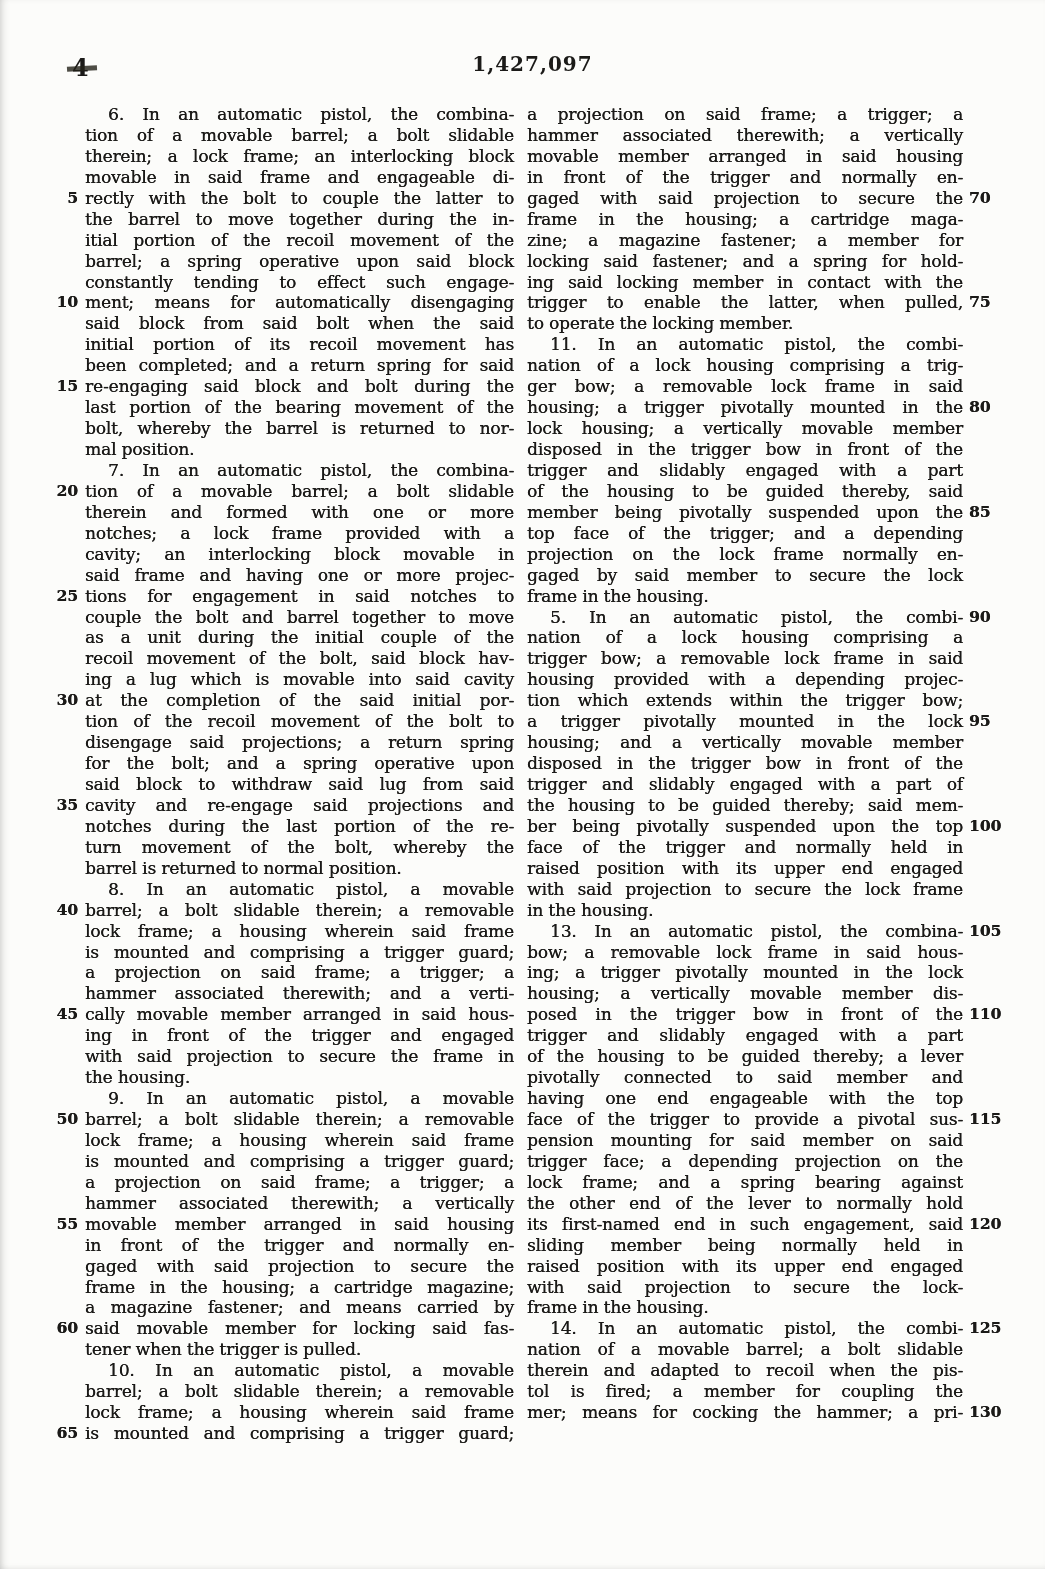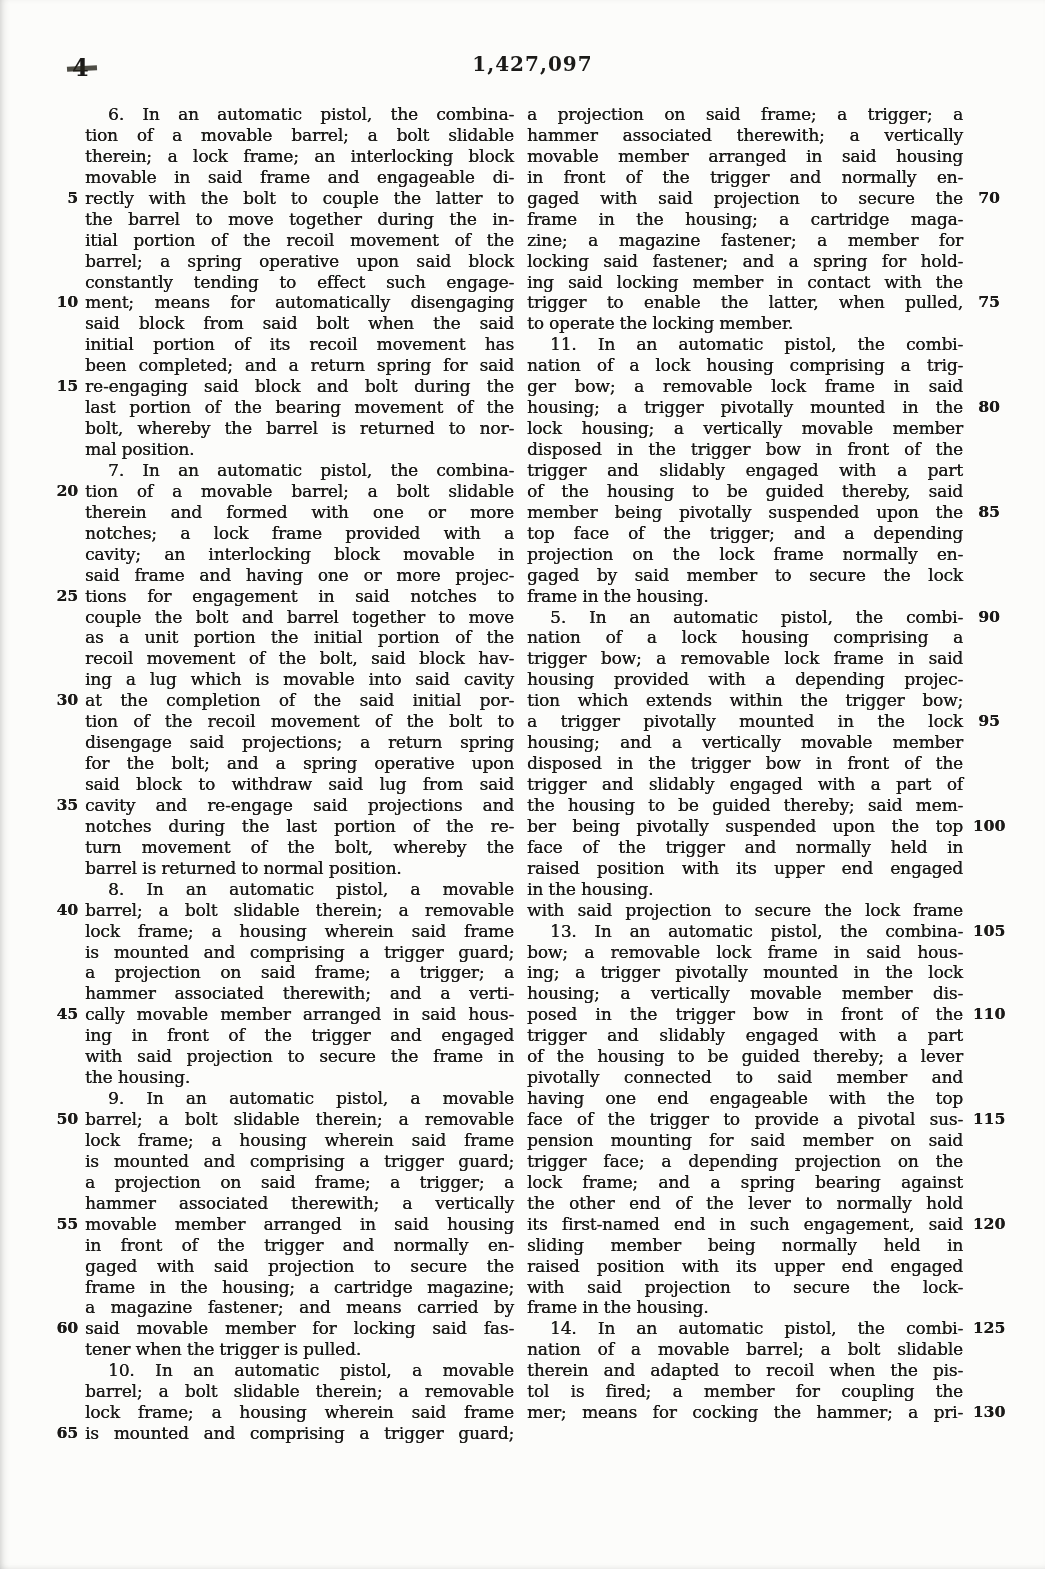--- a/index.html
+++ b/index.html
@@ -34,21 +34,21 @@
     text-align:justify;text-align-last:justify;
     text-shadow:0.25px 0 0 currentColor;
   }
   .line.endline{text-align-last:left;}
   .line.ind{text-indent:23px;}
   .lnum{
     position:absolute;top:0;font-size:15.5px;font-weight:bold;
     letter-spacing:0;text-indent:0;text-align-last:auto;
   }
   .lnum.numleft{left:-34px;width:27px;text-align:right;}
-  .lnum.numright{right:-46px;width:40px;text-align:center;}
+  .lnum.numright{right:-46px;width:40px;text-align:left;}
 </style>
 </head>
 <body>
 
 <div class="page">
   <header>
     <div class="pagenum">4</div>
     <div class="patnum">1,427,097</div>
   </header>
   <main>
@@ -71,21 +71,21 @@
         <div class="line"><span class="ltext">bolt, whereby the barrel is returned to nor-</span></div>
         <div class="line endline"><span class="ltext">mal position.</span></div>
         <div class="line ind"><span class="ltext">7. In an automatic pistol, the combina-</span></div>
         <div class="line"><span class="ltext">tion of a movable barrel; a bolt slidable</span><span class="lnum numleft">20</span></div>
         <div class="line"><span class="ltext">therein and formed with one or more</span></div>
         <div class="line"><span class="ltext">notches; a lock frame provided with a</span></div>
         <div class="line"><span class="ltext">cavity; an interlocking block movable in</span></div>
         <div class="line"><span class="ltext">said frame and having one or more projec-</span></div>
         <div class="line"><span class="ltext">tions for engagement in said notches to</span><span class="lnum numleft">25</span></div>
         <div class="line"><span class="ltext">couple the bolt and barrel together to move</span></div>
-        <div class="line"><span class="ltext">as a unit portion the initial portion of the</span></div>
+        <div class="line"><span class="ltext">as a unit during the initial couple of the</span></div>
         <div class="line"><span class="ltext">recoil movement of the bolt, said block hav-</span></div>
         <div class="line"><span class="ltext">ing a lug which is movable into said cavity</span></div>
         <div class="line"><span class="ltext">at the completion of the said initial por-</span><span class="lnum numleft">30</span></div>
         <div class="line"><span class="ltext">tion of the recoil movement of the bolt to</span></div>
         <div class="line"><span class="ltext">disengage said projections; a return spring</span></div>
         <div class="line"><span class="ltext">for the bolt; and a spring operative upon</span></div>
         <div class="line"><span class="ltext">said block to withdraw said lug from said</span></div>
         <div class="line"><span class="ltext">cavity and re-engage said projections and</span><span class="lnum numleft">35</span></div>
         <div class="line"><span class="ltext">notches during the last portion of the re-</span></div>
         <div class="line"><span class="ltext">turn movement of the bolt, whereby the</span></div>
@@ -149,22 +149,22 @@
         <div class="line"><span class="ltext">housing provided with a depending projec-</span></div>
         <div class="line"><span class="ltext">tion which extends within the trigger bow;</span></div>
         <div class="line"><span class="ltext">a trigger pivotally mounted in the lock</span><span class="lnum numright">95</span></div>
         <div class="line"><span class="ltext">housing; and a vertically movable member</span></div>
         <div class="line"><span class="ltext">disposed in the trigger bow in front of the</span></div>
         <div class="line"><span class="ltext">trigger and slidably engaged with a part of</span></div>
         <div class="line"><span class="ltext">the housing to be guided thereby; said mem-</span></div>
         <div class="line"><span class="ltext">ber being pivotally suspended upon the top</span><span class="lnum numright">100</span></div>
         <div class="line"><span class="ltext">face of the trigger and normally held in</span></div>
         <div class="line"><span class="ltext">raised position with its upper end engaged</span></div>
+        <div class="line"><span class="ltext">with said projection to secure the lock frame</span></div>
         <div class="line endline"><span class="ltext">in the housing.</span></div>
-        <div class="line"><span class="ltext">with said projection to secure the lock frame</span></div>
         <div class="line ind"><span class="ltext">13. In an automatic pistol, the combina-</span><span class="lnum numright">105</span></div>
         <div class="line"><span class="ltext">bow; a removable lock frame in said hous-</span></div>
         <div class="line"><span class="ltext">ing; a trigger pivotally mounted in the lock</span></div>
         <div class="line"><span class="ltext">housing; a vertically movable member dis-</span></div>
         <div class="line"><span class="ltext">posed in the trigger bow in front of the</span><span class="lnum numright">110</span></div>
         <div class="line"><span class="ltext">trigger and slidably engaged with a part</span></div>
         <div class="line"><span class="ltext">of the housing to be guided thereby; a lever</span></div>
         <div class="line"><span class="ltext">pivotally connected to said member and</span></div>
         <div class="line"><span class="ltext">having one end engageable with the top</span></div>
         <div class="line"><span class="ltext">face of the trigger to provide a pivotal sus-</span><span class="lnum numright">115</span></div>

